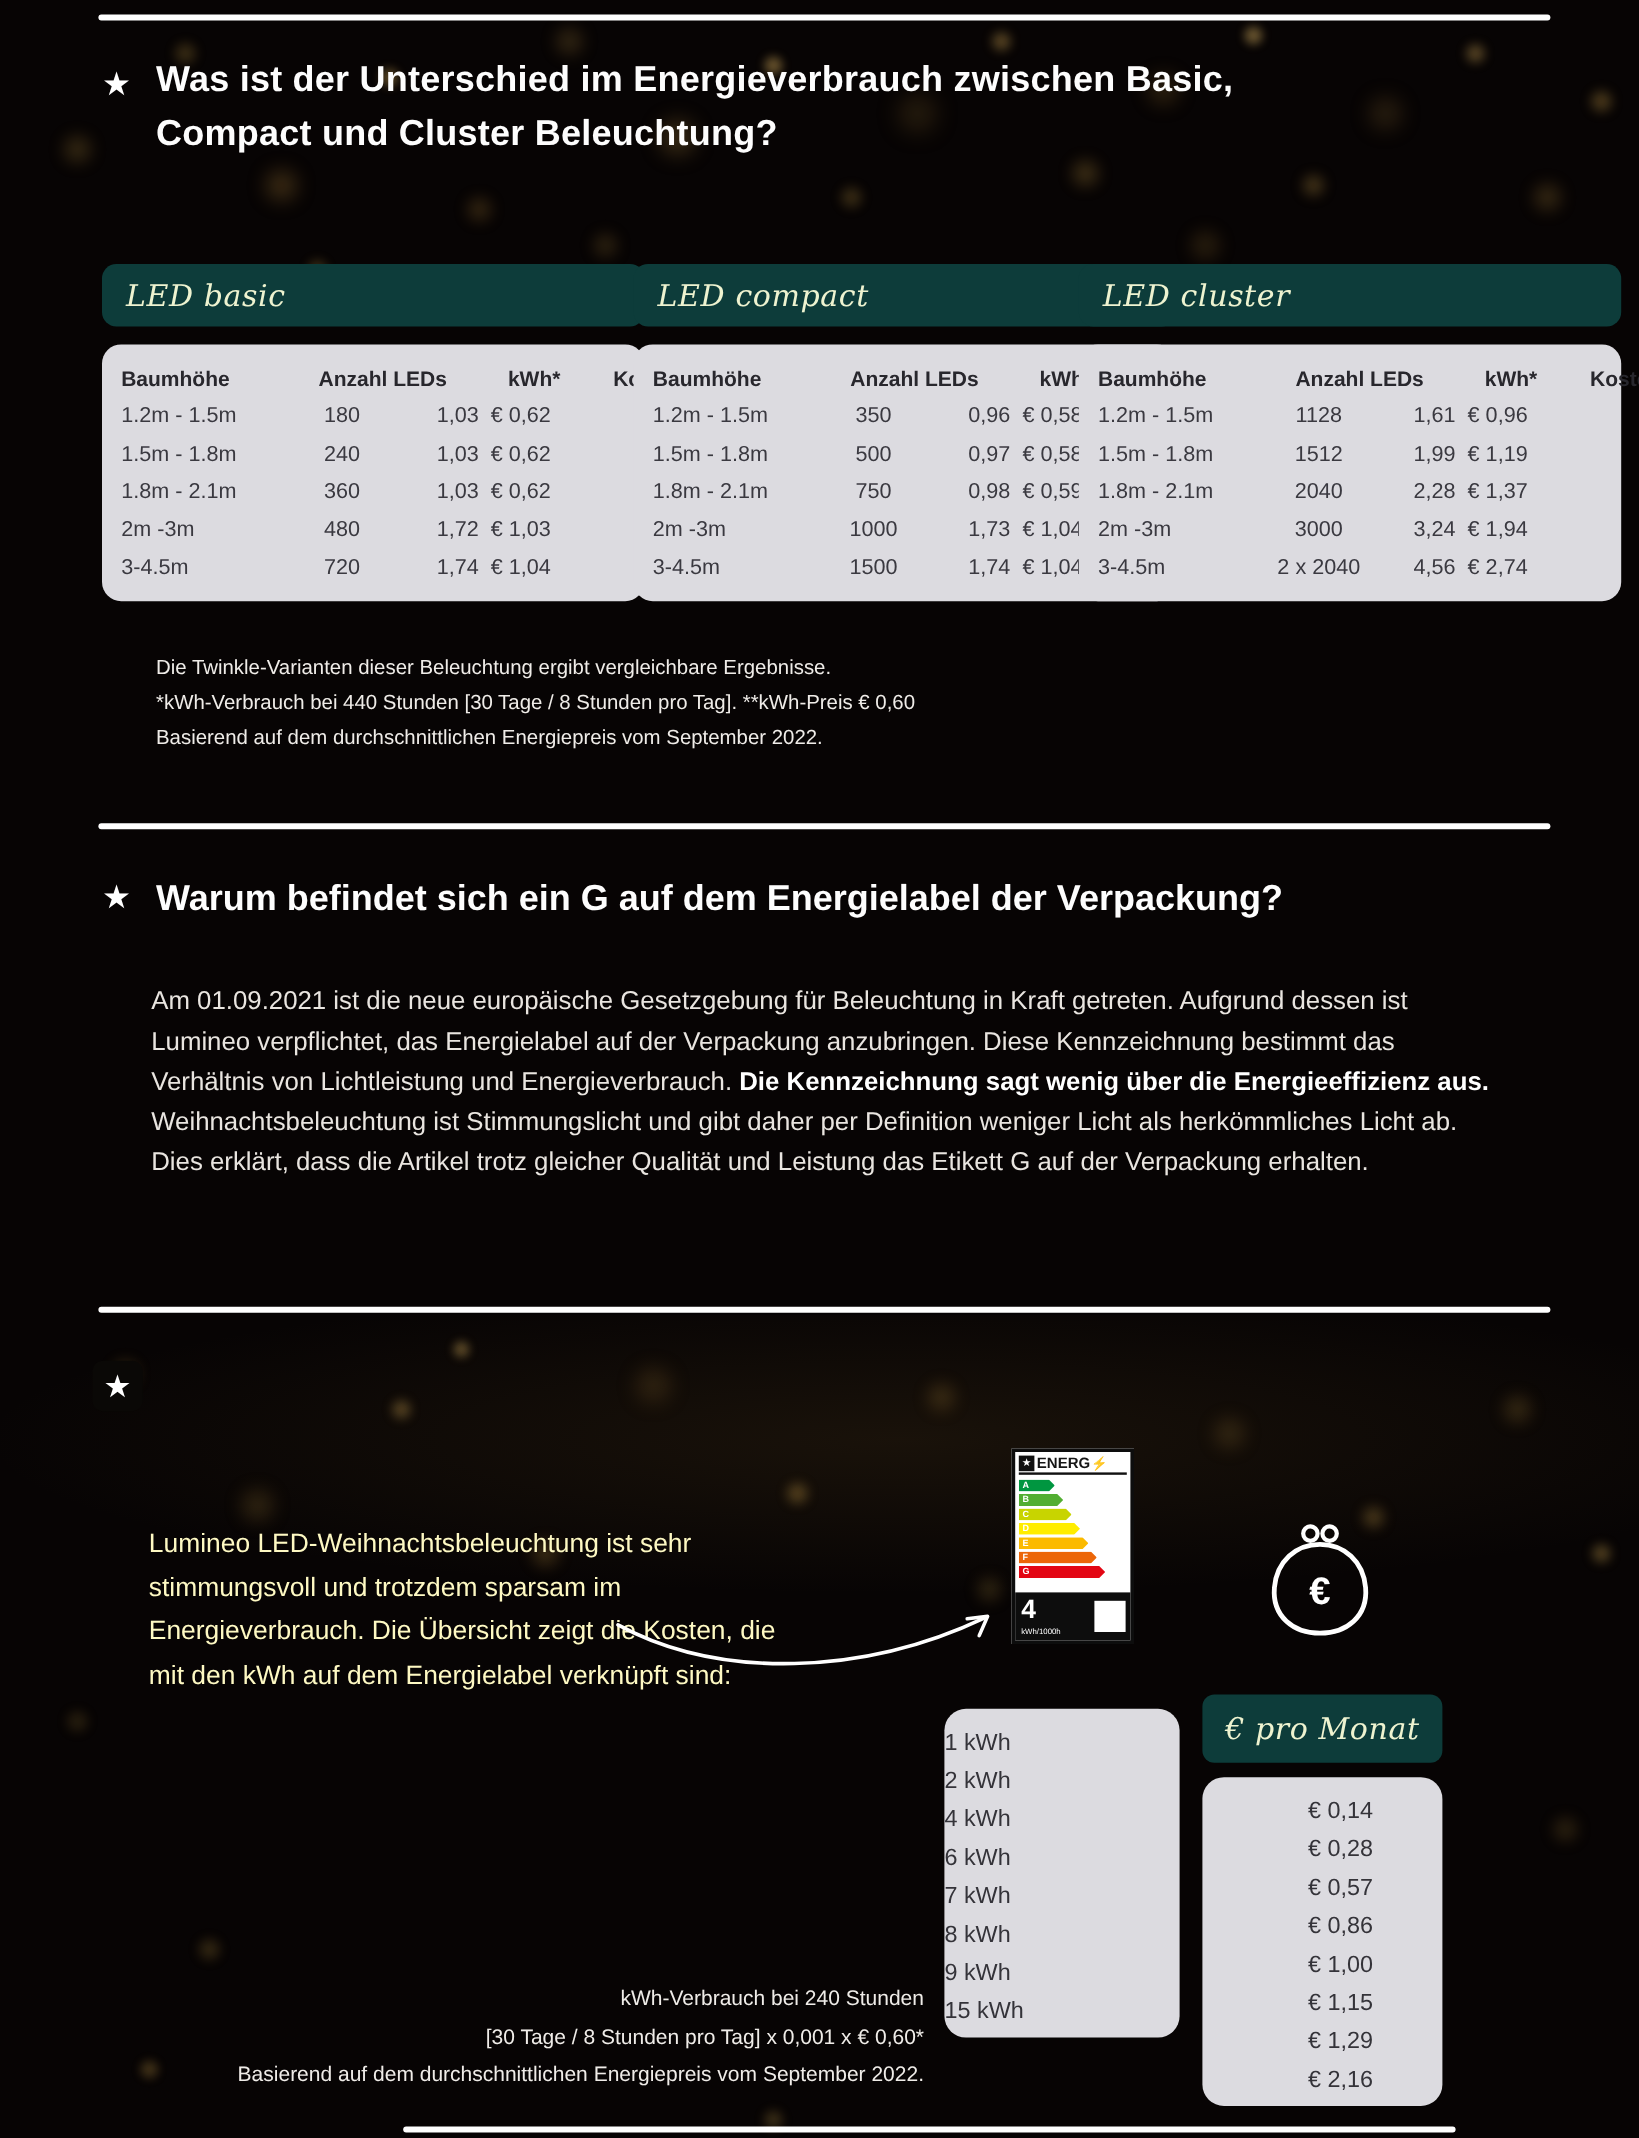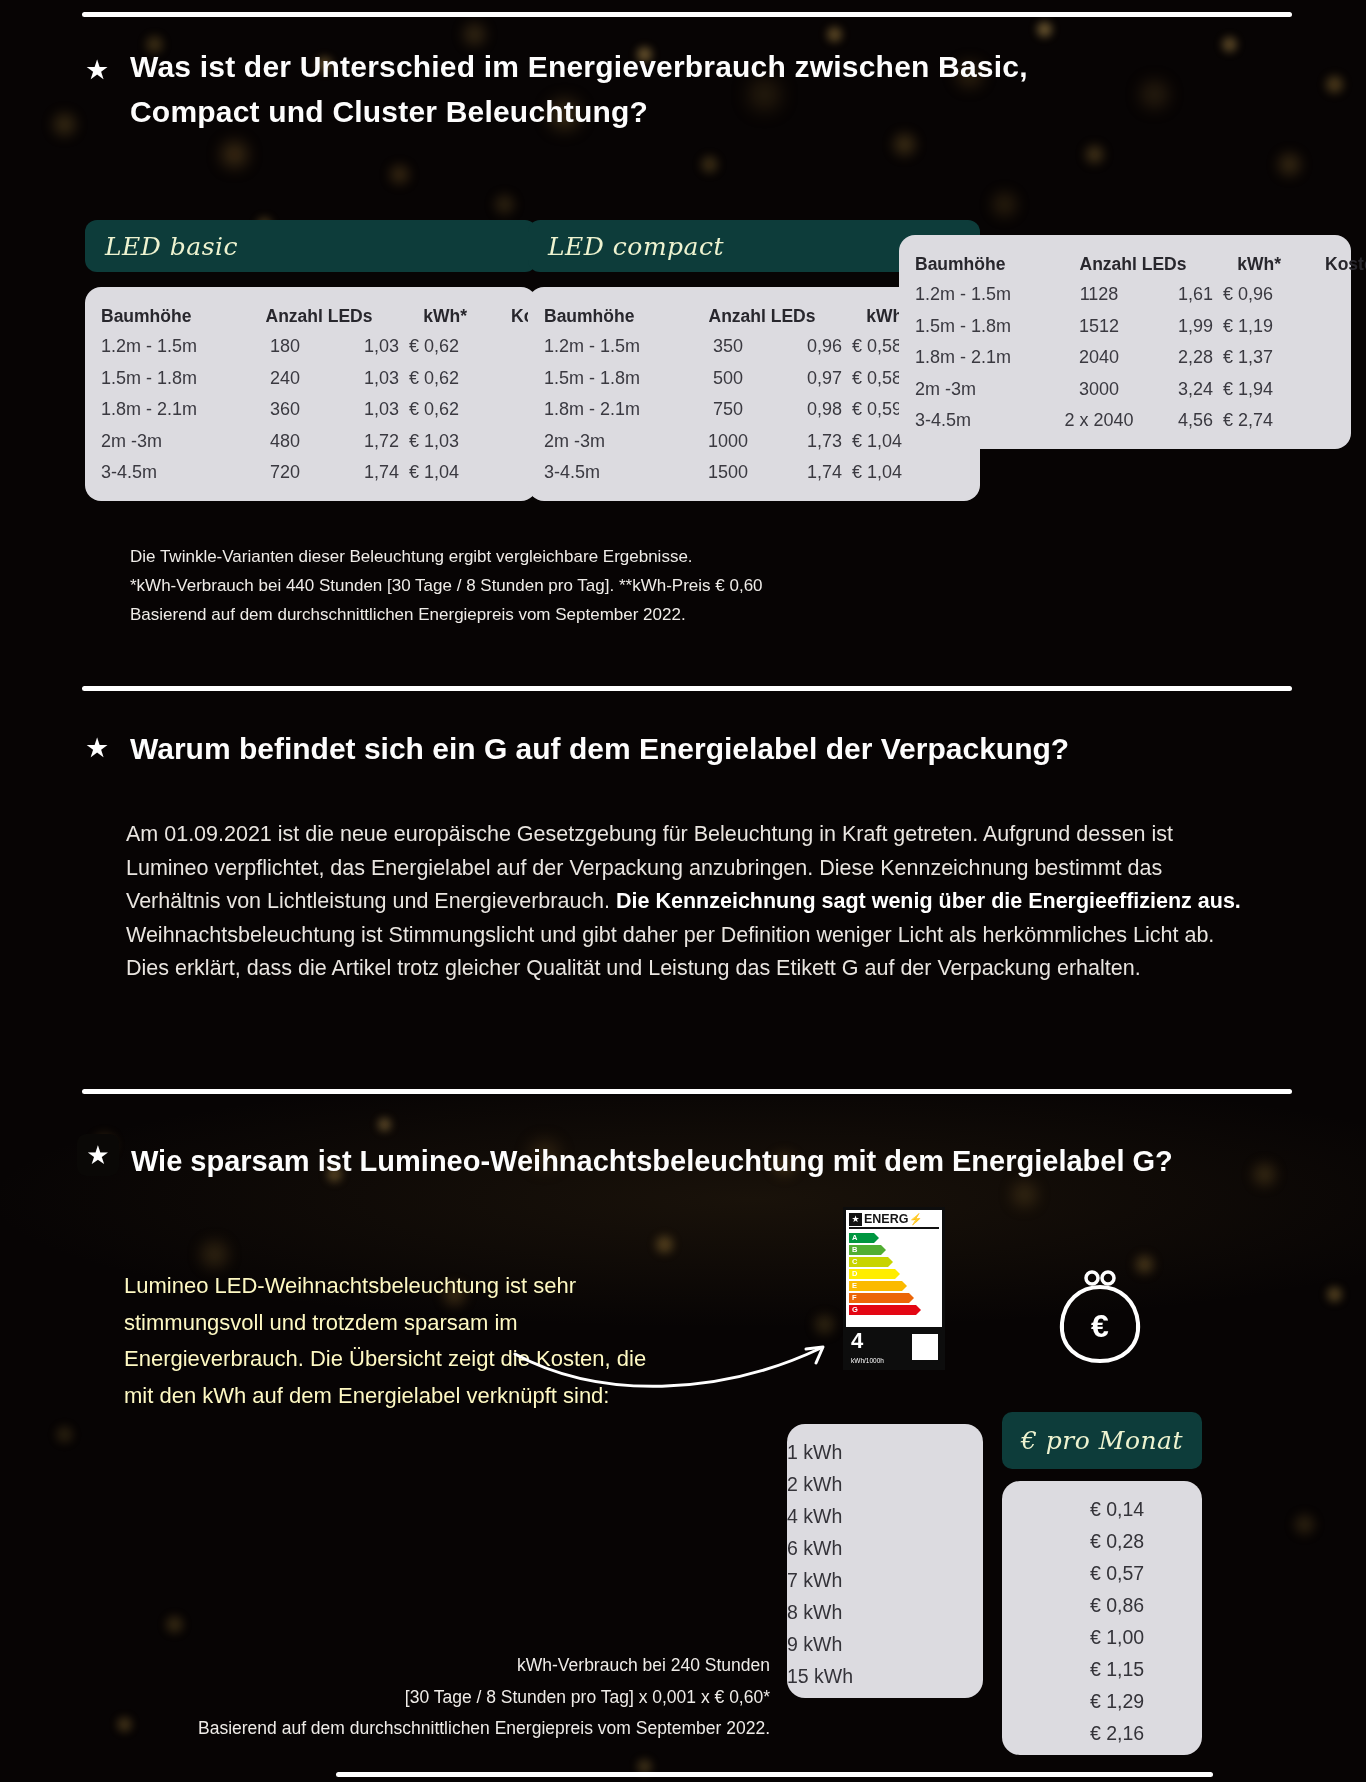--- a/index.html
+++ b/index.html
@@ -206,20 +206,23 @@
           <span>3-4.5m</span>
           <span>1500</span>
           <span>1,74</span>
           <span>€ 1,04</span>
         </div>
         </div>
     </div>
   </div>
 
   <div class="tcard" id="tcard-3">
+    <div class="tcard-head">
+      <span>LED cluster</span>
+    </div>
     <div class="tcard-body">
       <div class="trow head">
 
       <span>Baumhöhe</span>
           <span>Anzahl LEDs</span>
           <span>kWh*</span>
           <span>Kosten**</span>
         </div>
       <div>
 
@@ -270,21 +273,20 @@
   <div class="h" id="h2">Warum befindet sich ein G auf dem Energielabel der Verpackung?</div>
   <div class="para">
     <span>Am 01.09.2021 ist die neue europäische Gesetzgebung für Beleuchtung in Kraft getreten. Aufgrund dessen ist Lumineo verpflichtet, das Energielabel auf der Verpackung anzubringen. Diese Kennzeichnung bestimmt das Verhältnis von Lichtleistung und Energieverbrauch. </span><b>Die Kennzeichnung sagt wenig über die Energieeffizienz aus.</b><span> Weihnachtsbeleuchtung ist Stimmungslicht und gibt daher per Definition weniger Licht als herkömmliches Licht ab. Dies erklärt, dass die Artikel trotz gleicher Qualität und Leistung das Etikett G auf der Verpackung erhalten.</span>
   </div>
 
   <div class="divider" id="divider-3"></div>
 
   <div id="star3-chip">
     <span class="star-bullet">★</span>
   </div>
-  <div class="h" id="h3">Wie sparsam ist Lumineo-Weihnachtsbeleuchtung mit dem Energielabel G?</div>
   <div class="intro">Lumineo LED-Weihnachtsbeleuchtung ist sehr stimmungsvoll und trotzdem sparsam im Energieverbrauch. Die Übersicht zeigt die Kosten, die mit den kWh auf dem Energielabel verknüpft sind:</div>
 
   <div id="energy-label">
     <div class="el-head">
       <span class="el-star">★</span>
       <span class="el-brand">ENERG</span>
       <span class="el-bolt">⚡</span>
     </div>
     <div class="el-bars">
         <div class="el-bar" style="width: 30px; background: rgb(0, 150, 64);">A</div>

